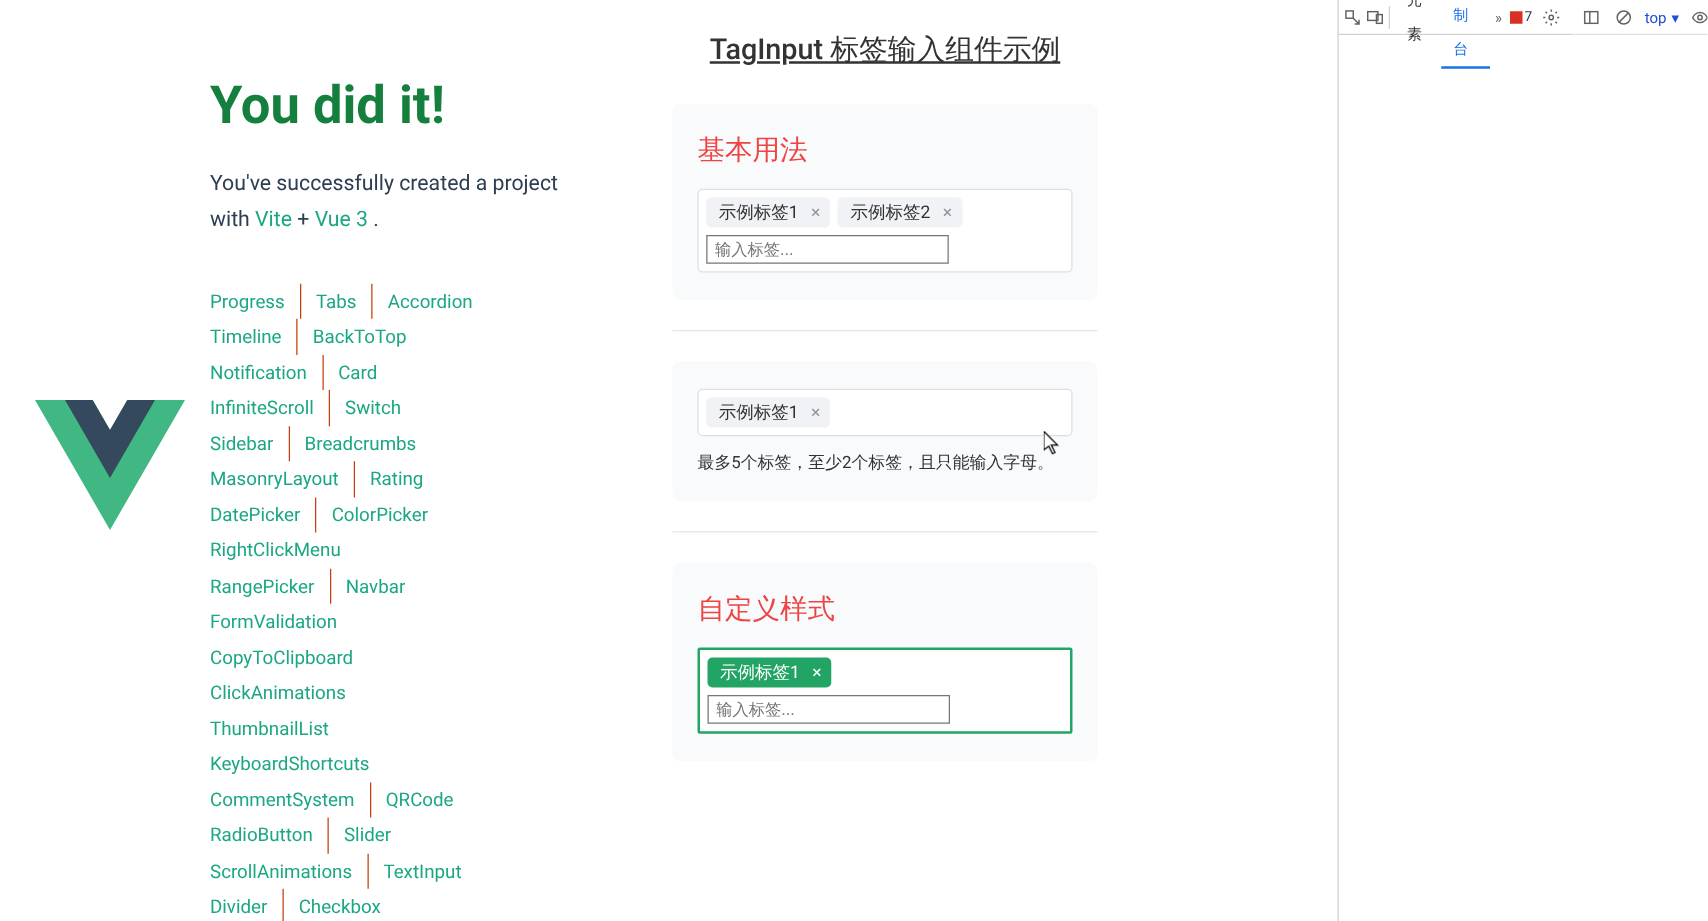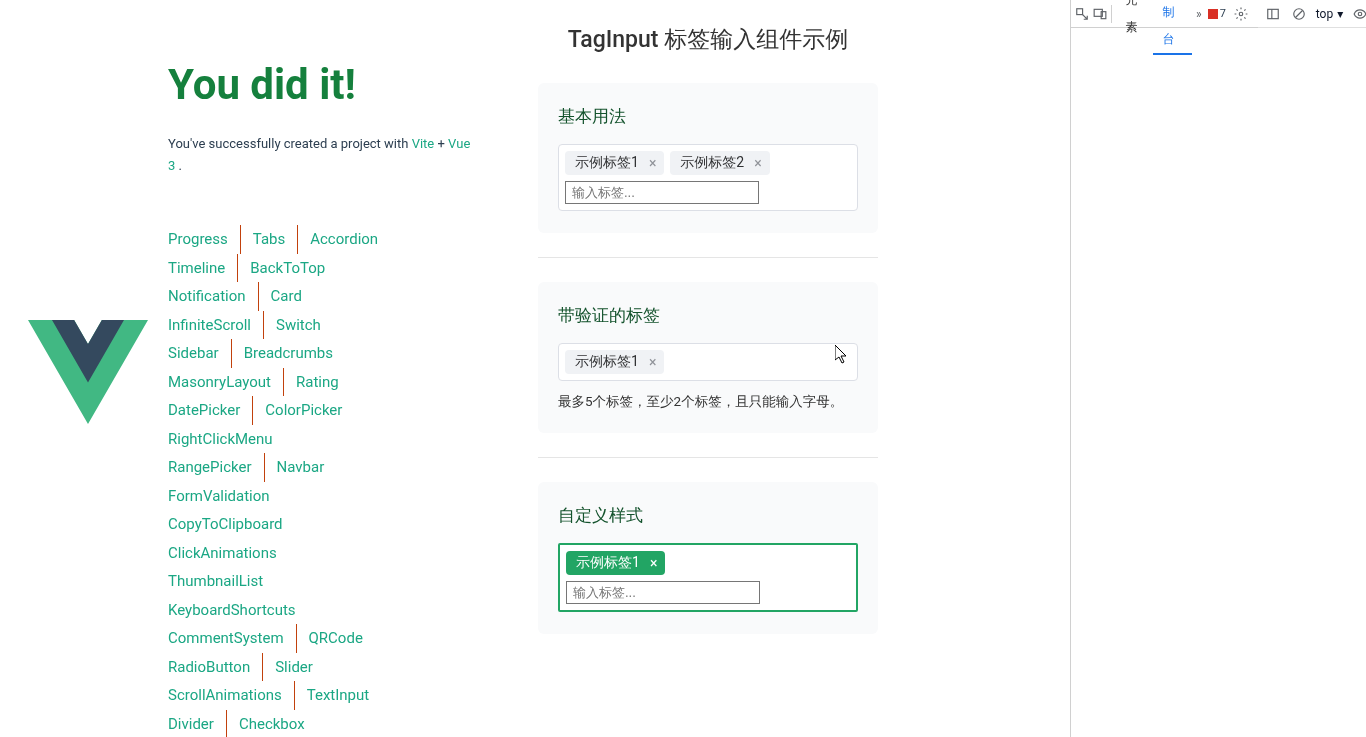--- a/index.html
+++ b/index.html
@@ -29,23 +29,23 @@
   width: 340px;
   padding-right: 30px;
 }
 .h1 {
   color: #15803d;
   font-size: 42px;
   font-weight: 700;
   margin: 40px 0 24px 0;
 }
 .intro {
-  font-size: 13px;
+  font-size: 17px;
   line-height: 1.7;
-  margin-bottom: 48px;
+  margin-bottom: 36px;
 }
 .intro .link { color: #1ba784; }
 .nav-links {
   display: flex;
   flex-wrap: wrap;
   line-height: 1.9;
   font-size: 15px;
 }
 .nav-links a {
   color: #1ba784;
@@ -61,37 +61,38 @@
 .examples {
   width: 400px;
   padding: 0 30px 30px 30px;
 }
 .page-title {
   font-size: 23px;
   font-weight: 500;
   text-align: center;
   margin: 4px 0 28px 0;
   color: #333;
+  text-decoration: underline;
 }
 .section {
   background: #f9fafb;
   border-radius: 6px;
   padding: 22px 20px;
   margin-bottom: 24px;
 }
 .sec-divider {
   border: none;
   border-top: 1px solid #e5e5e5;
   margin: 0 0 24px 0;
 }
 .section h3 {
-  font-size: 17px;
+  font-size: 22px;
   font-weight: 500;
   margin-bottom: 16px;
-  color: #14532d;
+  color: #ef4444;
 }
 .taginput {
   border: 1px solid #dcdfe6;
   border-radius: 4px;
   padding: 6px;
   background: #fff;
   display: flex;
   flex-wrap: wrap;
   gap: 6px;
 }
@@ -183,21 +184,21 @@
   align-items: center;
   height: 28px;
   border-bottom: 1px solid #e0e0e0;
   padding: 0 6px;
   gap: 8px;
 }
 .dt-select {
   display: inline-flex;
   align-items: flex-end;
   gap: 4px;
-  color: #0f172a;
+  color: #1d4ed8;
   cursor: pointer;
 }
 .dt-filter {
   border: 1px solid #c8c8c8;
   padding: 2px 6px;
   font-size: 11px;
   width: 131px;
 }
 .dt-issues {
   display: flex;
@@ -321,21 +322,20 @@
           <span>示例标签2</span>
           <span class="x">×</span>
         </span>
         <input type="text" placeholder="输入标签..." style="">
       </div>
     </div>
 
     <hr class="sec-divider">
 
     <div class="section">
-      <h3>带验证的标签</h3>
       <div class="taginput">
         <span class="tag">
           <span>示例标签1</span>
           <span class="x">×</span>
         </span>
       </div>
       <div class="hint">最多5个标签，至少2个标签，且只能输入字母。</div>
     </div>
 
     <hr class="sec-divider">

